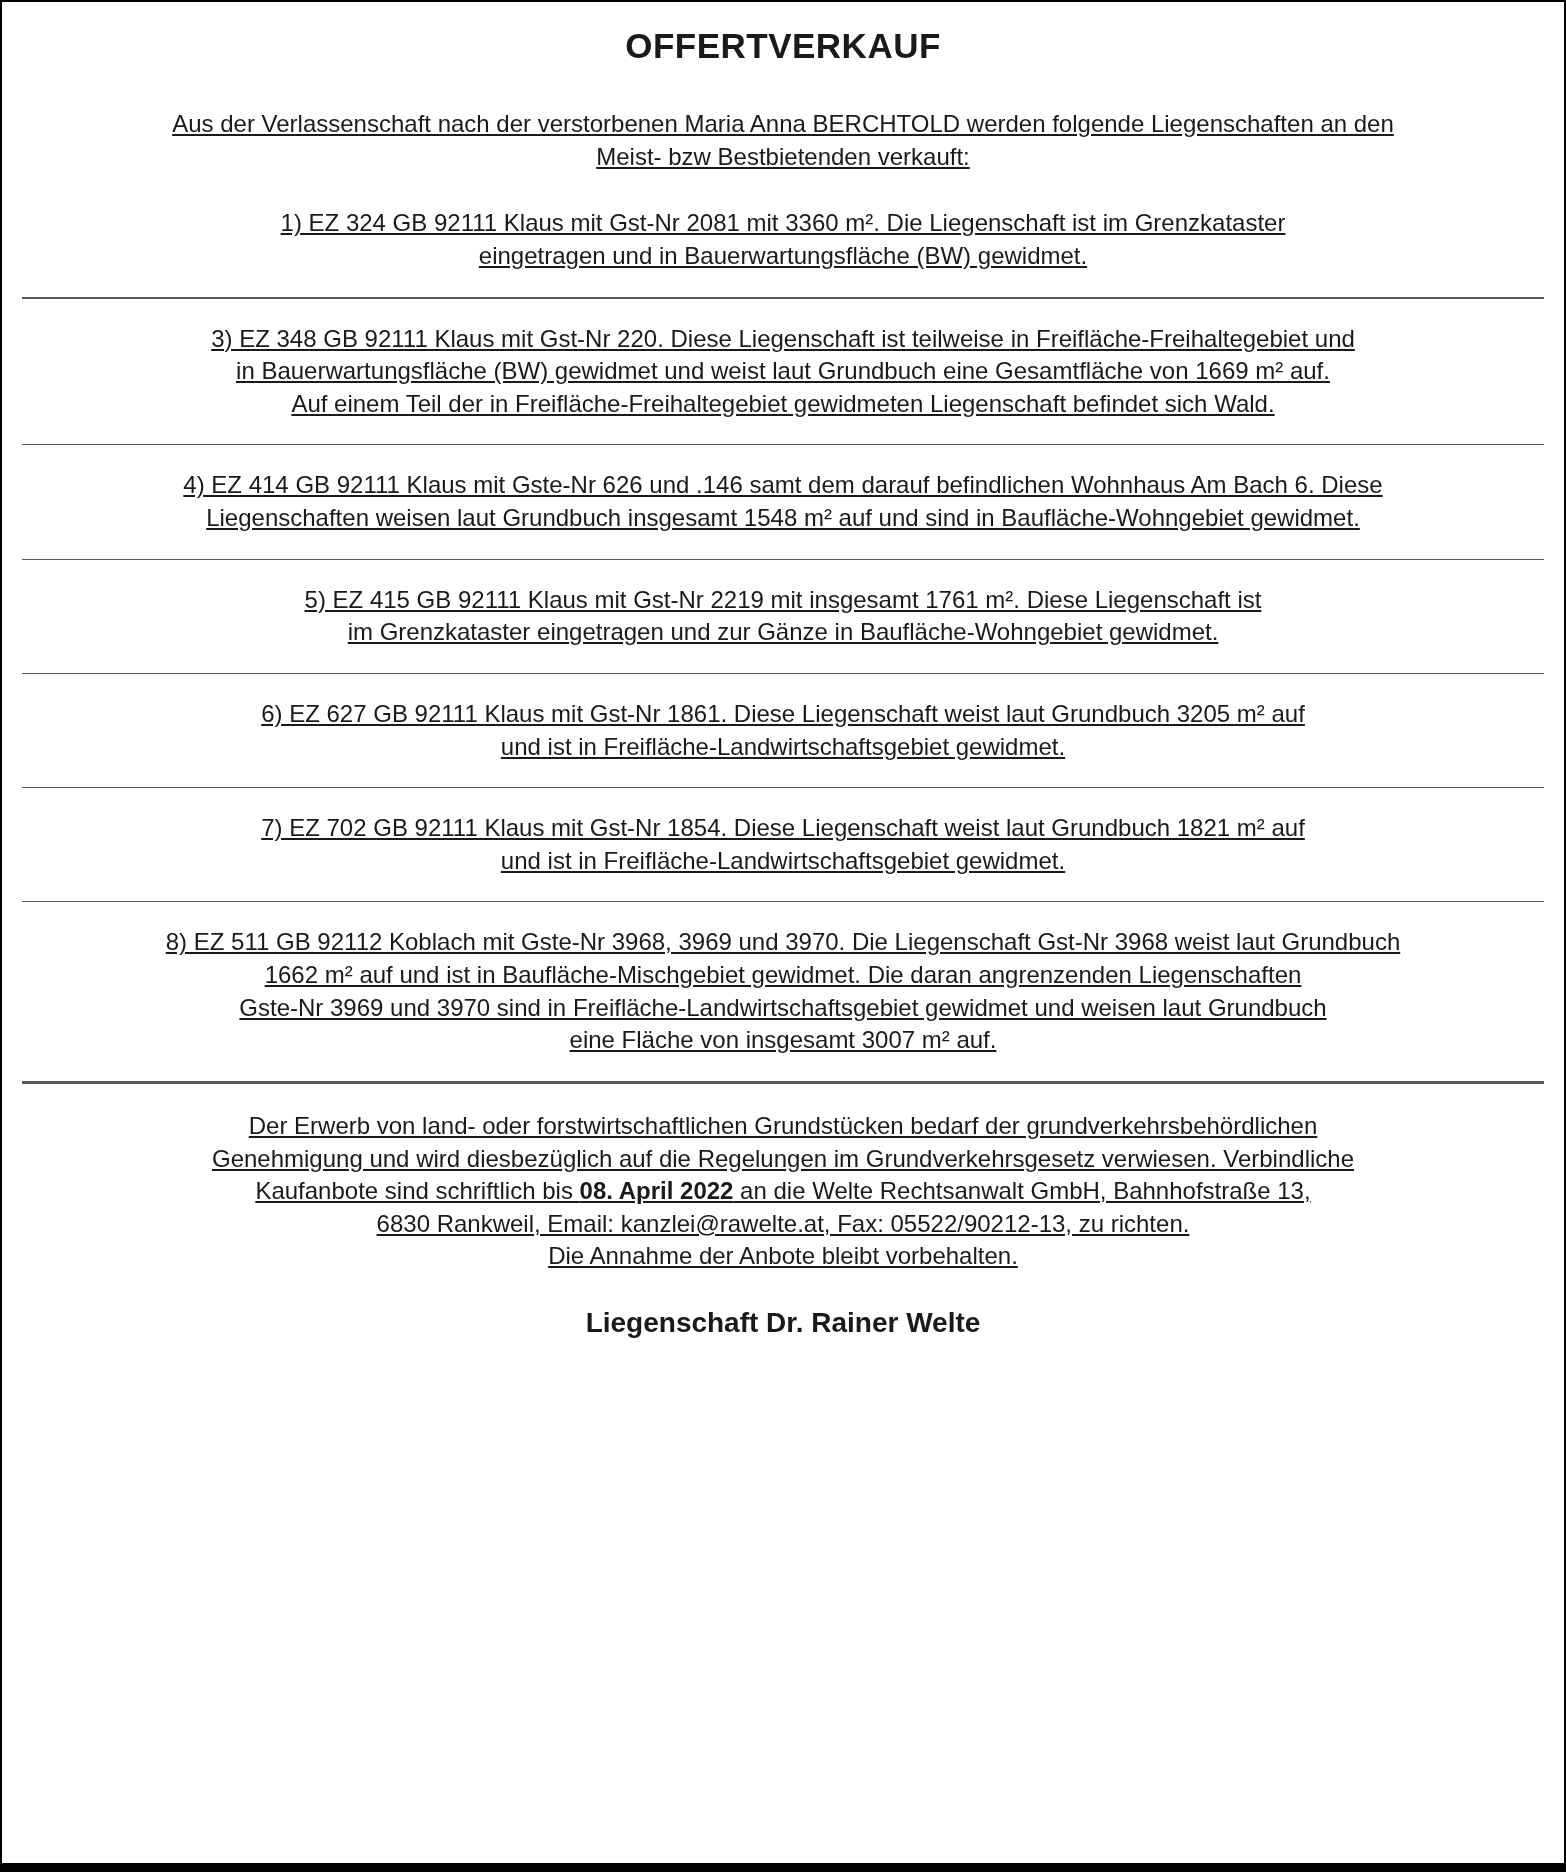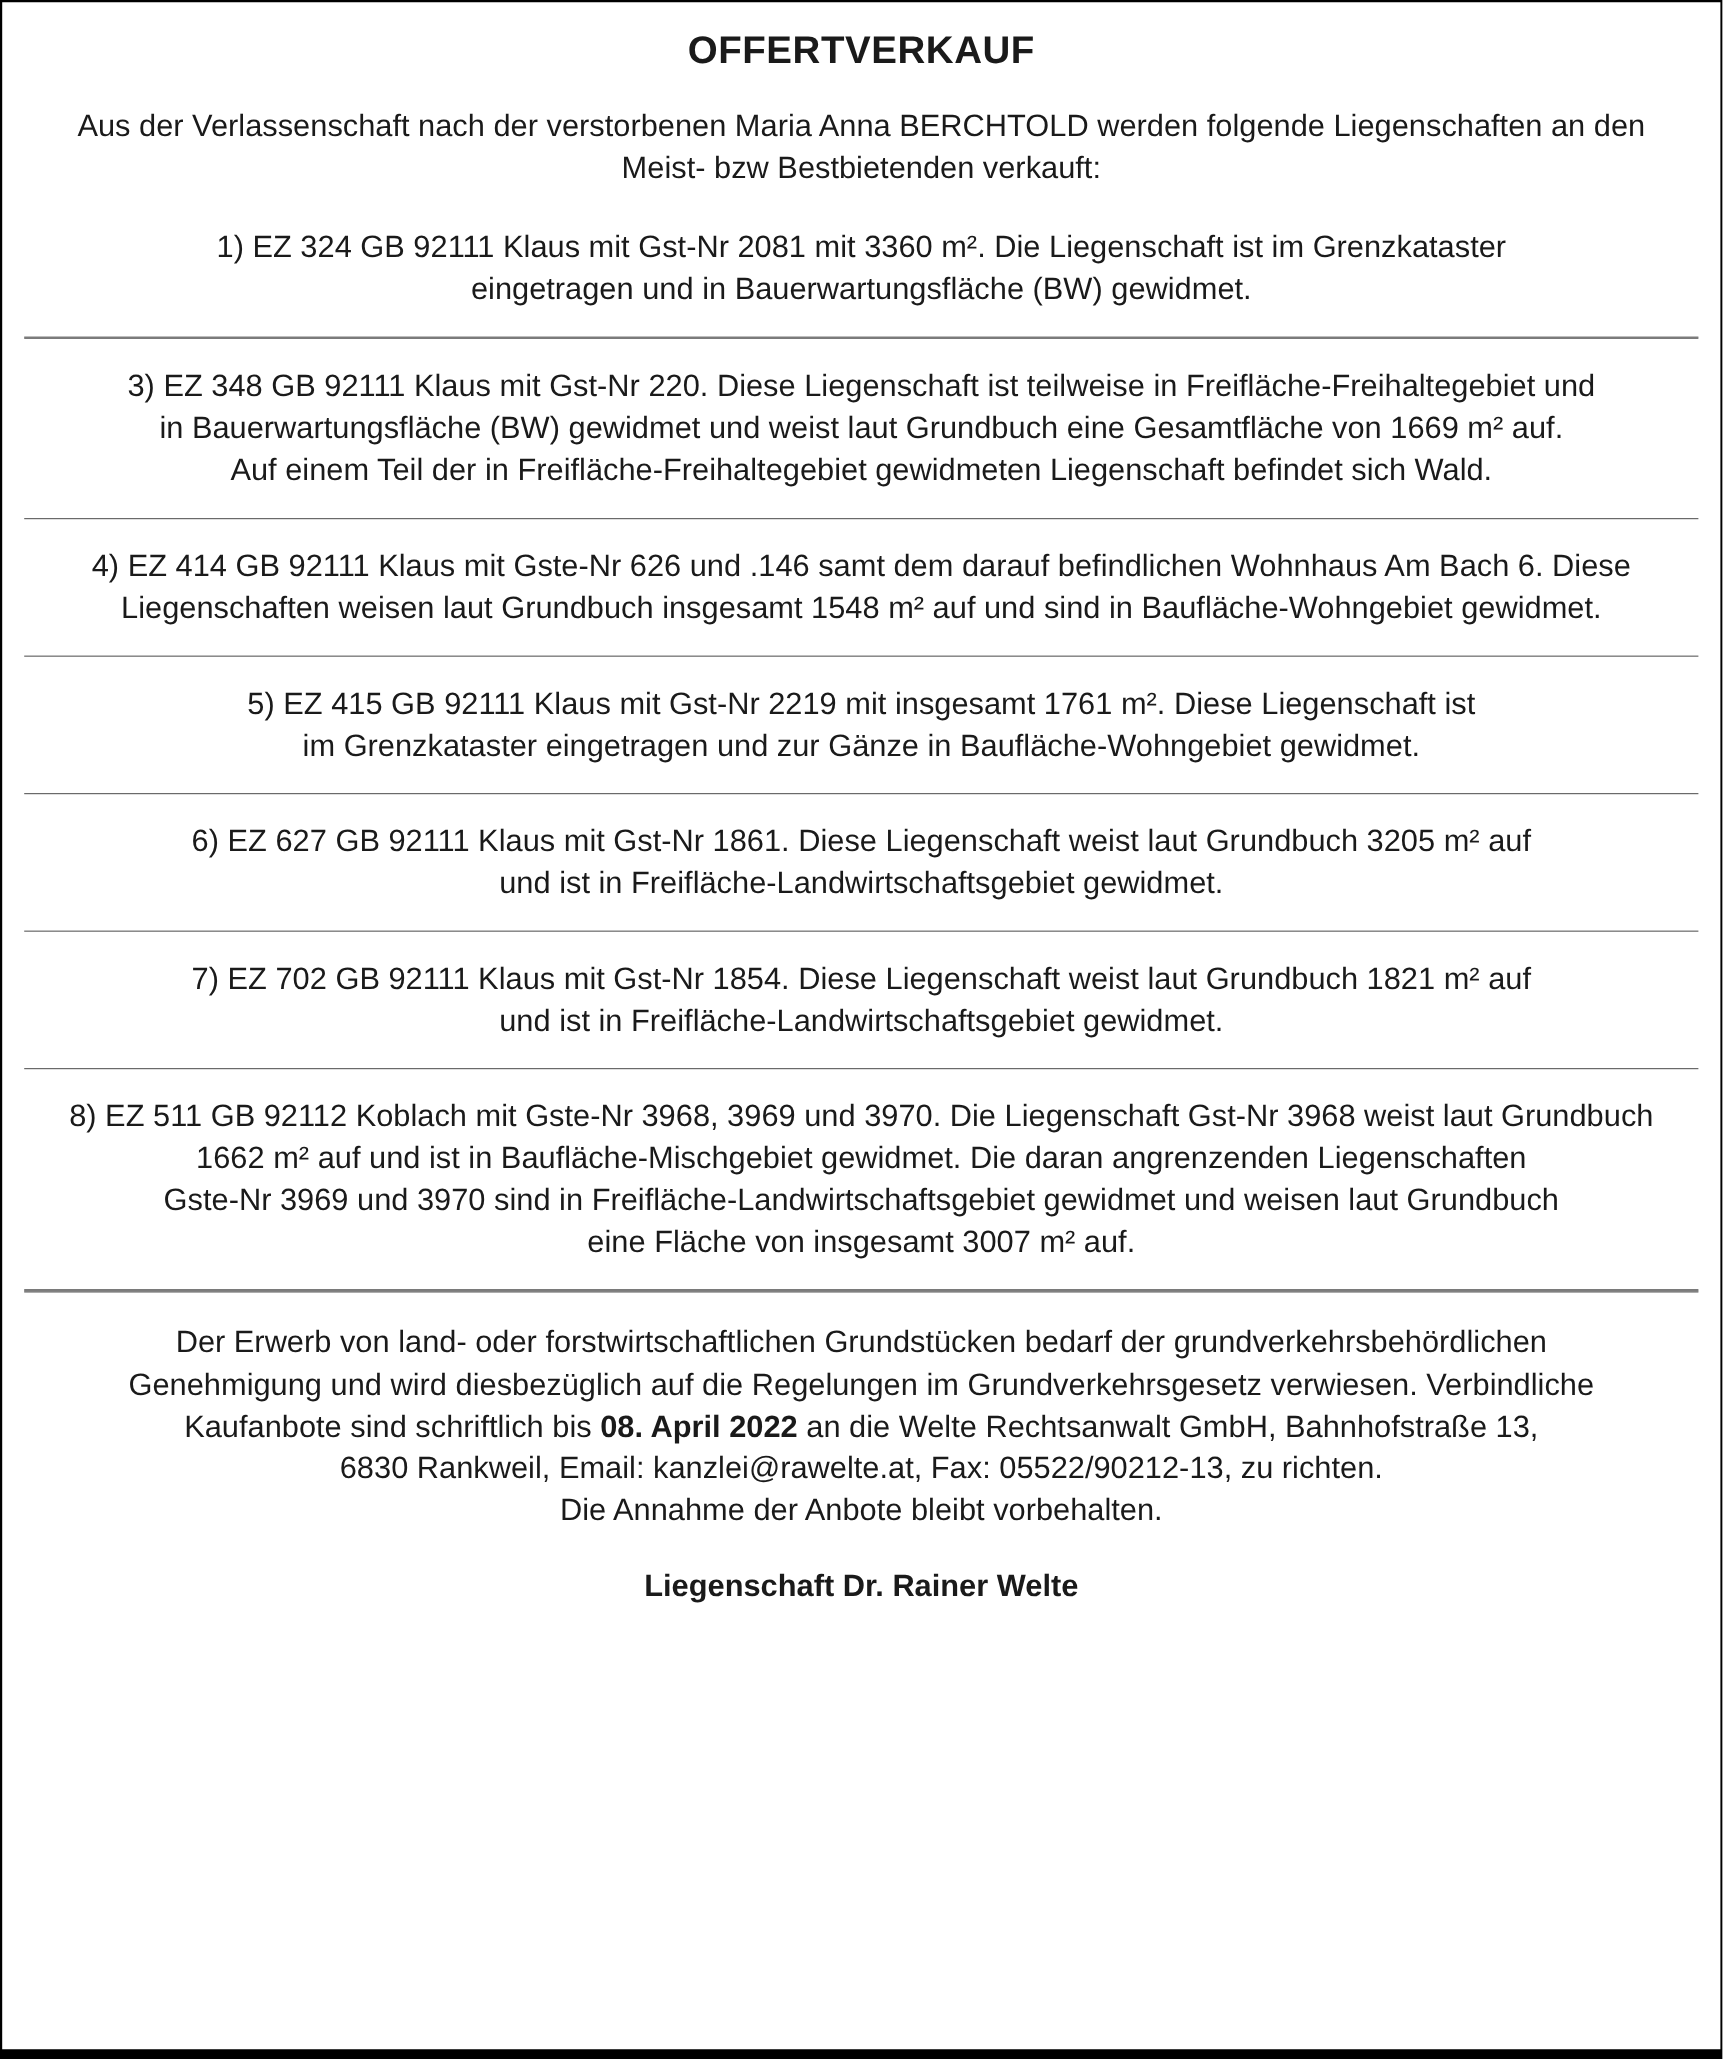--- a/index.html
+++ b/index.html
@@ -17,28 +17,29 @@
     padding: 10px 20px 6px 20px;
     font-family: "Liberation Sans", "DejaVu Sans", sans-serif;
     color: #1a1a1a;
     background: #fff;
   }
   .title {
     text-align: center;
     font-size: 35px;
     font-weight: bold;
     letter-spacing: 0.5px;
-    margin: 14px 0 30px 0;
+    margin: 14px 0 42px 0;
   }
   .text {
-    font-size: 28px;
+    font-size: 24px;
     line-height: 1.36;
     text-align: center;
     white-space: pre-line;
     margin: 0;
+    text-decoration: underline;
   }
   .intro {
     margin: 0 0 34px 0;
   }
   .item {
     margin: 24px 0;
   }
   .separator {
     border: none;
     border-top: 1.5px solid #5a5a5a;

